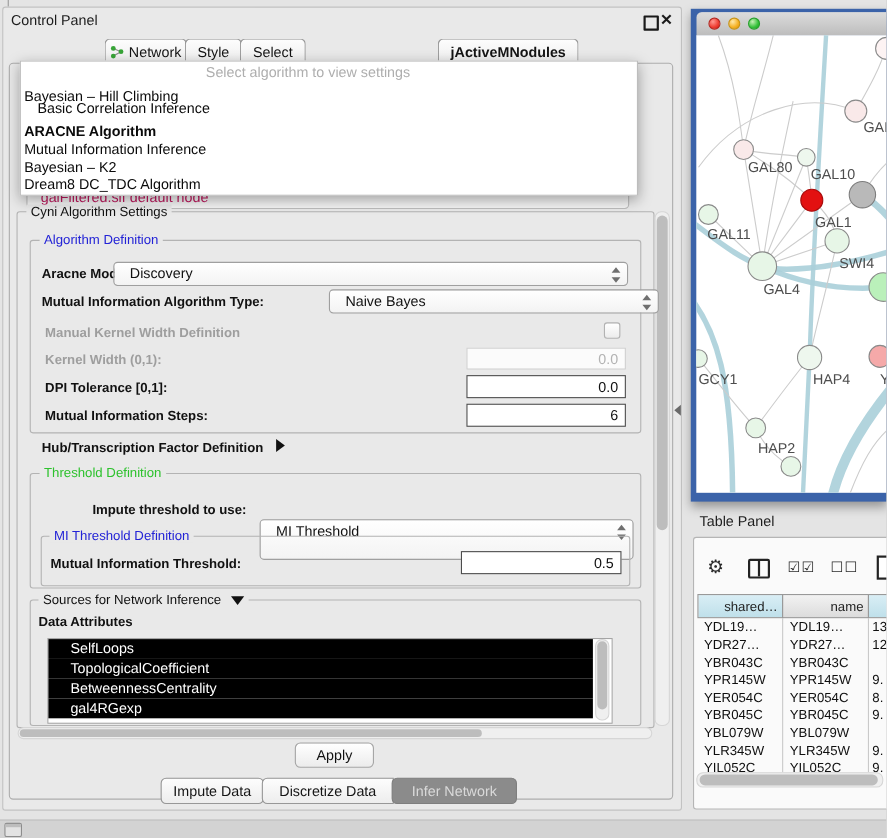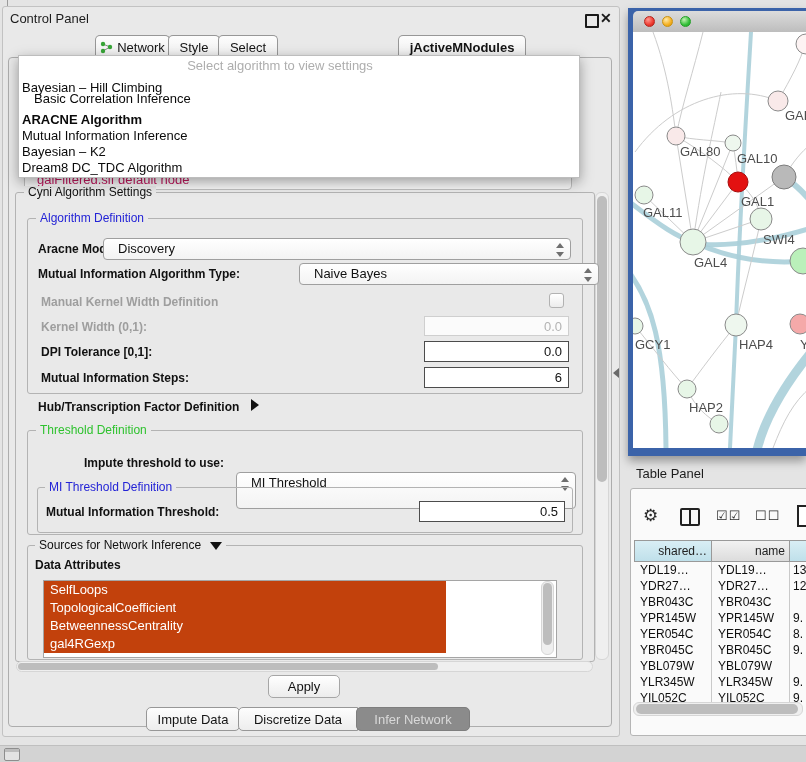--- a/index.html
+++ b/index.html
@@ -61,22 +61,22 @@
   .dd-ph{top:58px;left:0;width:560px;text-align:center;font-size:13px;color:#aeaeae;z-index:31;}
   .dd-item{left:22px;width:530px;height:16px;font-size:13px;line-height:16px;color:#0a0a0a;z-index:31;white-space:nowrap;}
   .dd-item.b{font-weight:bold;}
 
   
   .sb-track{background:#efefef;border:1px solid #d6d6d6;border-radius:6px;box-sizing:border-box;}
   .sb-thumb{background:#bdbdbd;border-radius:5px;}
 
   
   .attr-list{left:43px;top:580px;width:512px;height:76px;background:#fff;border:1px solid #a5a5a5;}
-  .attr-item{left:44px;width:402px;height:18px;background:#c2410c;color:#fff;
-    font-size:13px;line-height:18px;padding-left:6px;box-sizing:border-box;}
+  .attr-item{left:44px;width:495px;height:18px;background:#000000;color:#fff;
+    font-size:13px;line-height:18px;padding-left:20px;box-sizing:border-box;}
 
   .btn{background:linear-gradient(#ffffff,#ececec);border:1px solid #a6a6a6;border-radius:5px;
     font-size:13px;display:flex;align-items:center;justify-content:center;color:#111;}
 
   
   .net-outer{left:628px;top:8px;width:178px;height:448px;background:#3b63a9;
     box-shadow:0 5px 9px rgba(0,0,0,.35);}
   .net-title{left:633px;top:11px;width:173px;height:21px;
     background:linear-gradient(#dcdcdc,#bdbdbd);border-bottom:1px solid #8a8a8a;border-radius:5px 0 0 0;}
   .light{width:11px;height:11px;border-radius:50%;top:16px;box-sizing:border-box;}

